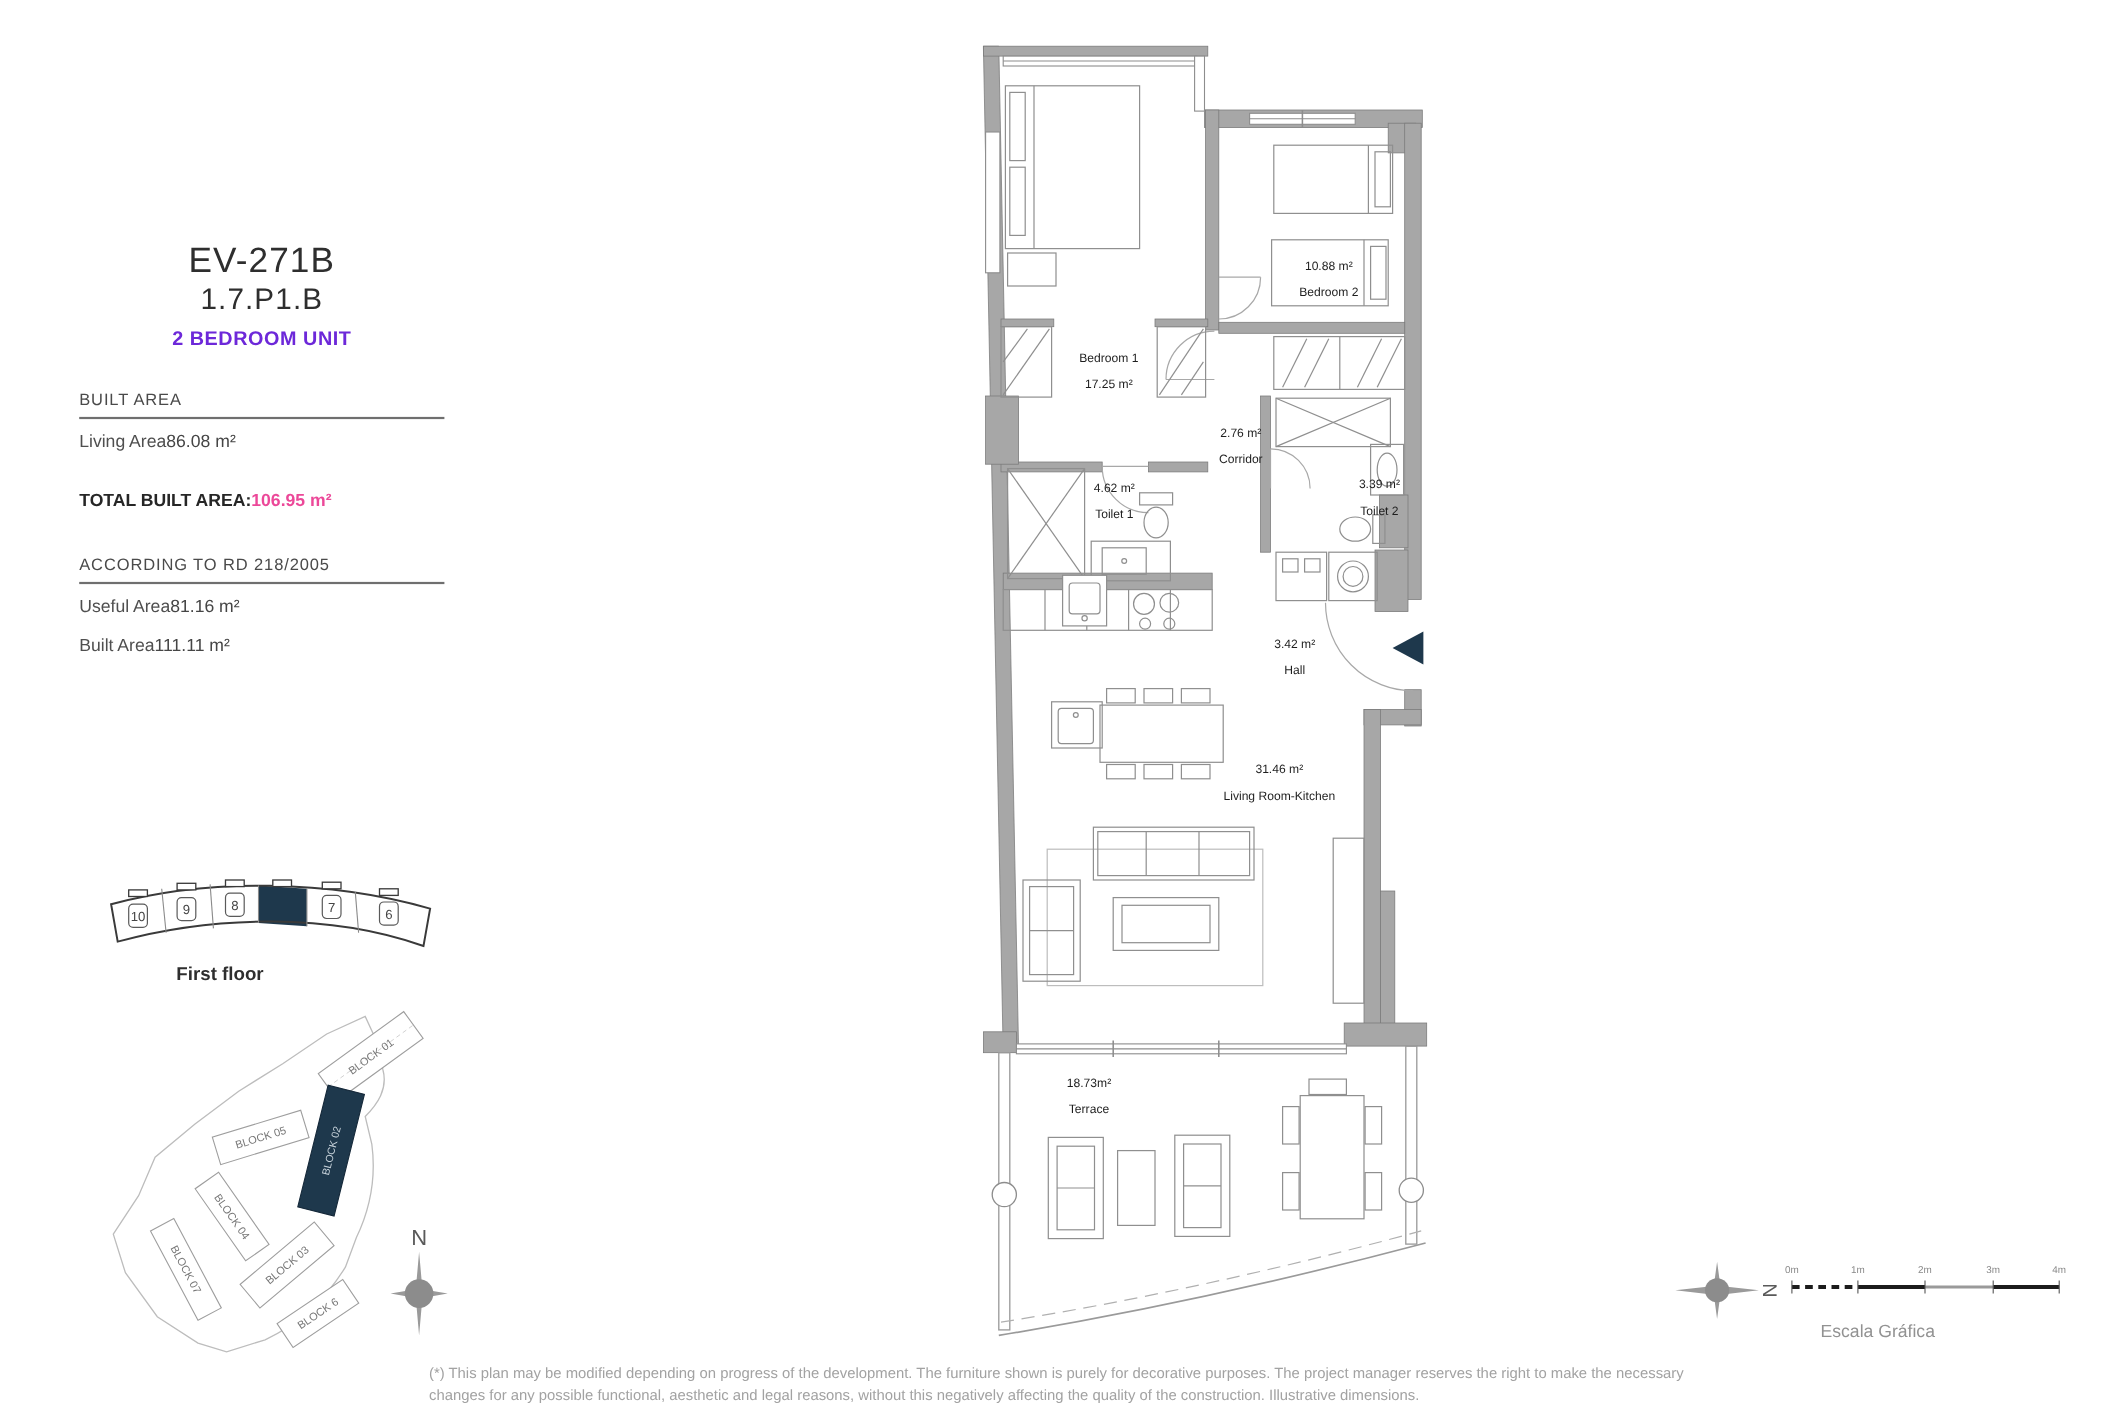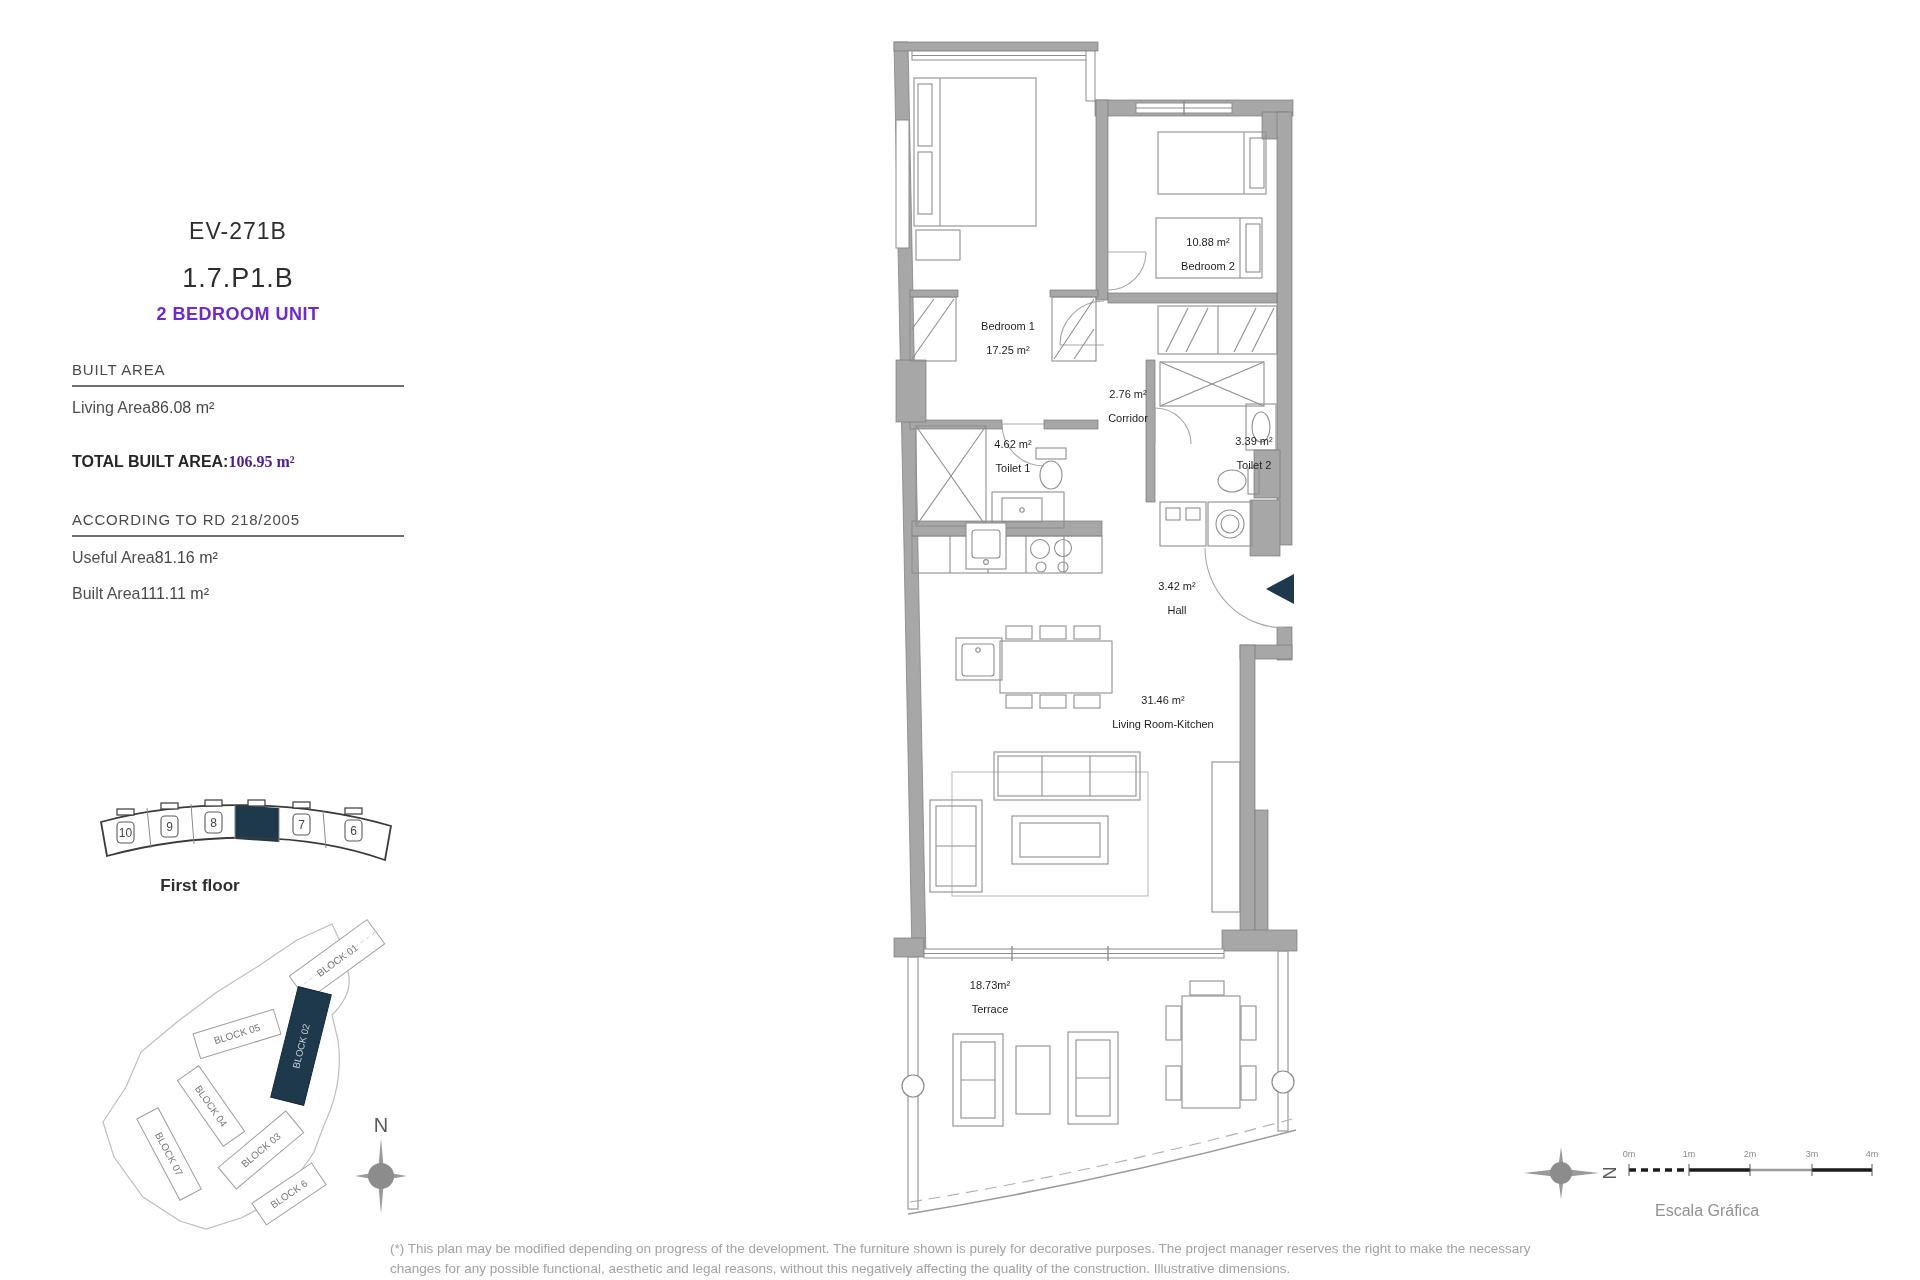--- a/index.html
+++ b/index.html
@@ -4,32 +4,32 @@
 <style>
   * { margin:0; padding:0; box-sizing:border-box; }
   html,body { width:1920px; height:1280px; background:#ffffff; overflow:hidden;
               font-family:"Liberation Sans", sans-serif; }
   .abs { position:absolute; }
 
   
   .panel { position:absolute; left:72px; top:216px; width:332px; color:#3c3c3c; }
   .title-block { text-align:center; }
   .title-main { font-size:31px; font-weight:700; letter-spacing:1px; color:#1d1d1d; }
-  .title-code { font-size:23px; font-weight:400; color:#2e2e2e; margin-top:2px; letter-spacing:1px;}
-  .title-ref  { font-size:27px; font-weight:400; color:#2e2e2e; margin-top:18px; letter-spacing:1px;}
+  .title-code { font-size:32px; font-weight:400; color:#2e2e2e; margin-top:2px; letter-spacing:1px;}
+  .title-ref  { font-size:27px; font-weight:400; color:#2e2e2e; margin-top:2px; letter-spacing:1px;}
   .title-type { font-size:18px; font-weight:700; color:#6d28d9; margin-top:10px; letter-spacing:.5px;}
   .area-table { margin-top:36px; }
   .sec-head { font-size:15px; letter-spacing:.8px; color:#4a4a4a; padding-bottom:7px;
               border-bottom:2px solid #6f6f6f; }
   .sec-head.second { margin-top:34px; }
   .row { display:flex; justify-content:flex-start; font-size:16px; color:#4f4f4f;
          padding:6px 0; margin-top:6px; }
   .row .val { color:#454545; }
   .row.total { font-weight:700; color:#262626; margin-top:24px; }
-  .row.total .val { color:#4c1d95;font-family:Liberation Serif, serif; }
+  .row.total .val { color:#ec4899; }
 
   .strip-caption { position:absolute; left:94px; top:876px; width:212px; text-align:center;
                    font-size:17px; font-weight:700; color:#2e2e2e; }
 
   
   .plan-label { position:absolute; transform:translateX(-50%); text-align:center;
                 font-size:11px; line-height:24px; color:#1e1e1e; white-space:nowrap; }
 
   
   .escala { position:absolute; left:1655px; top:1202px; width:200px; 

